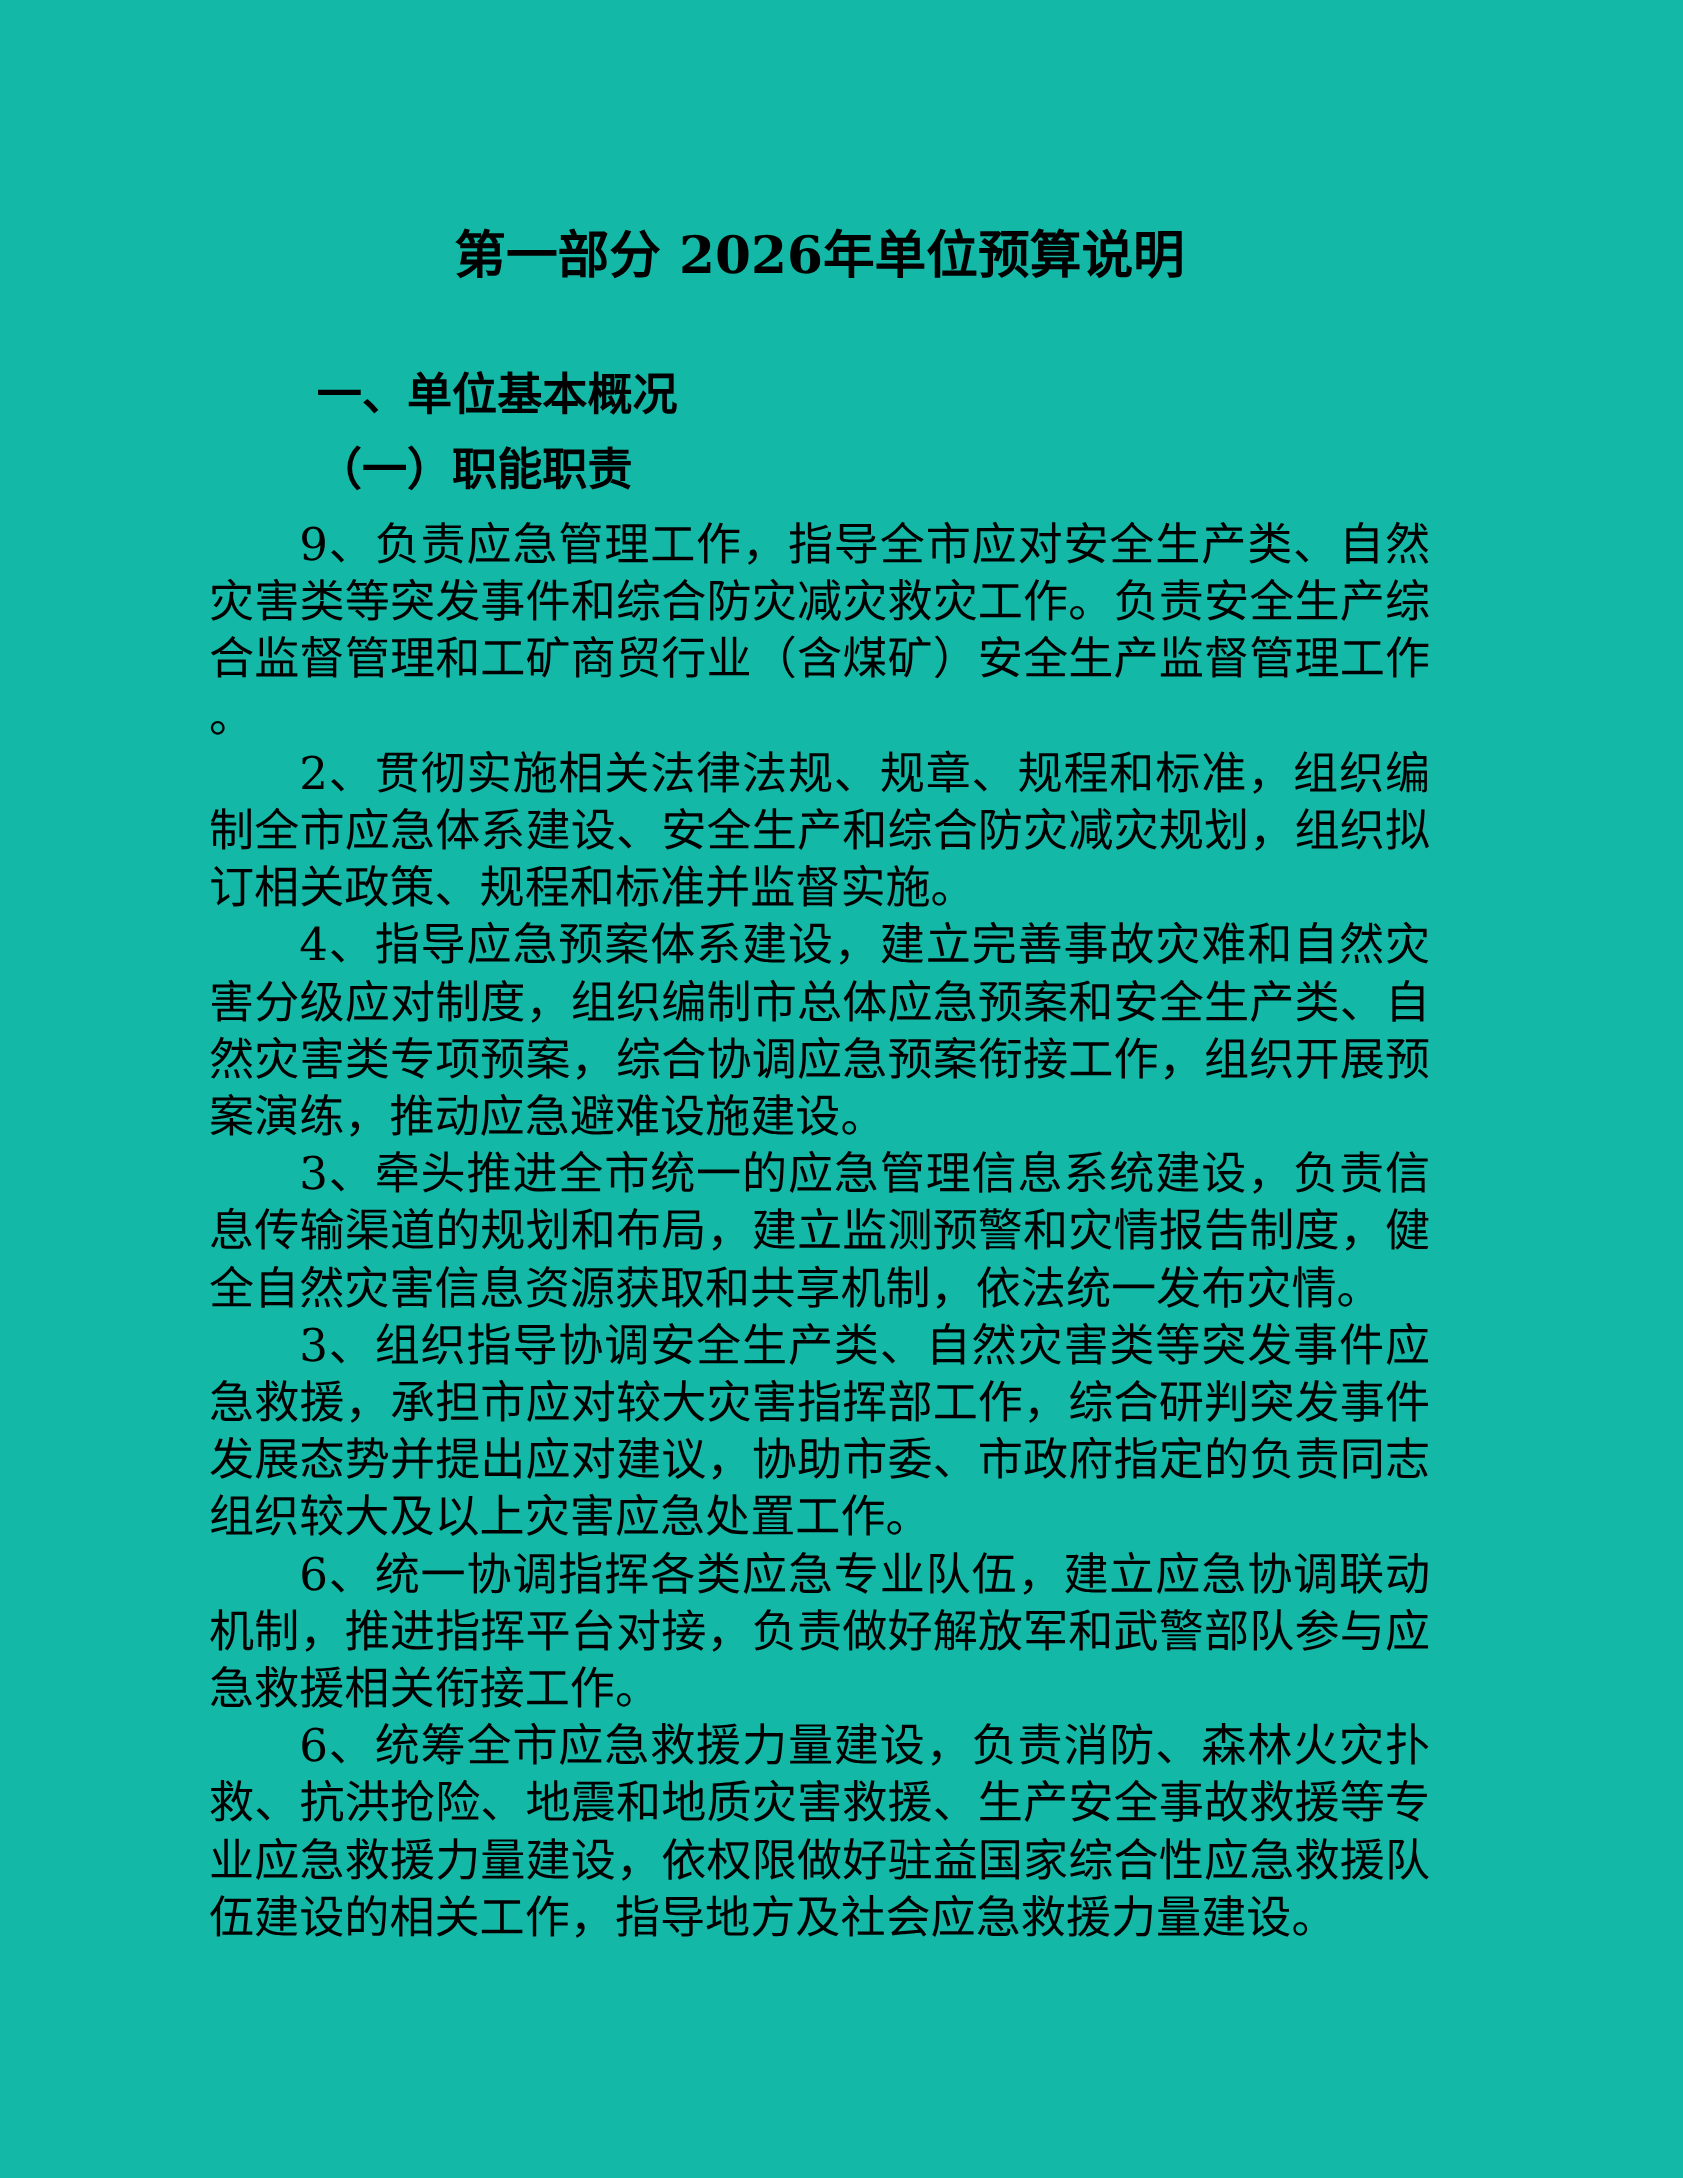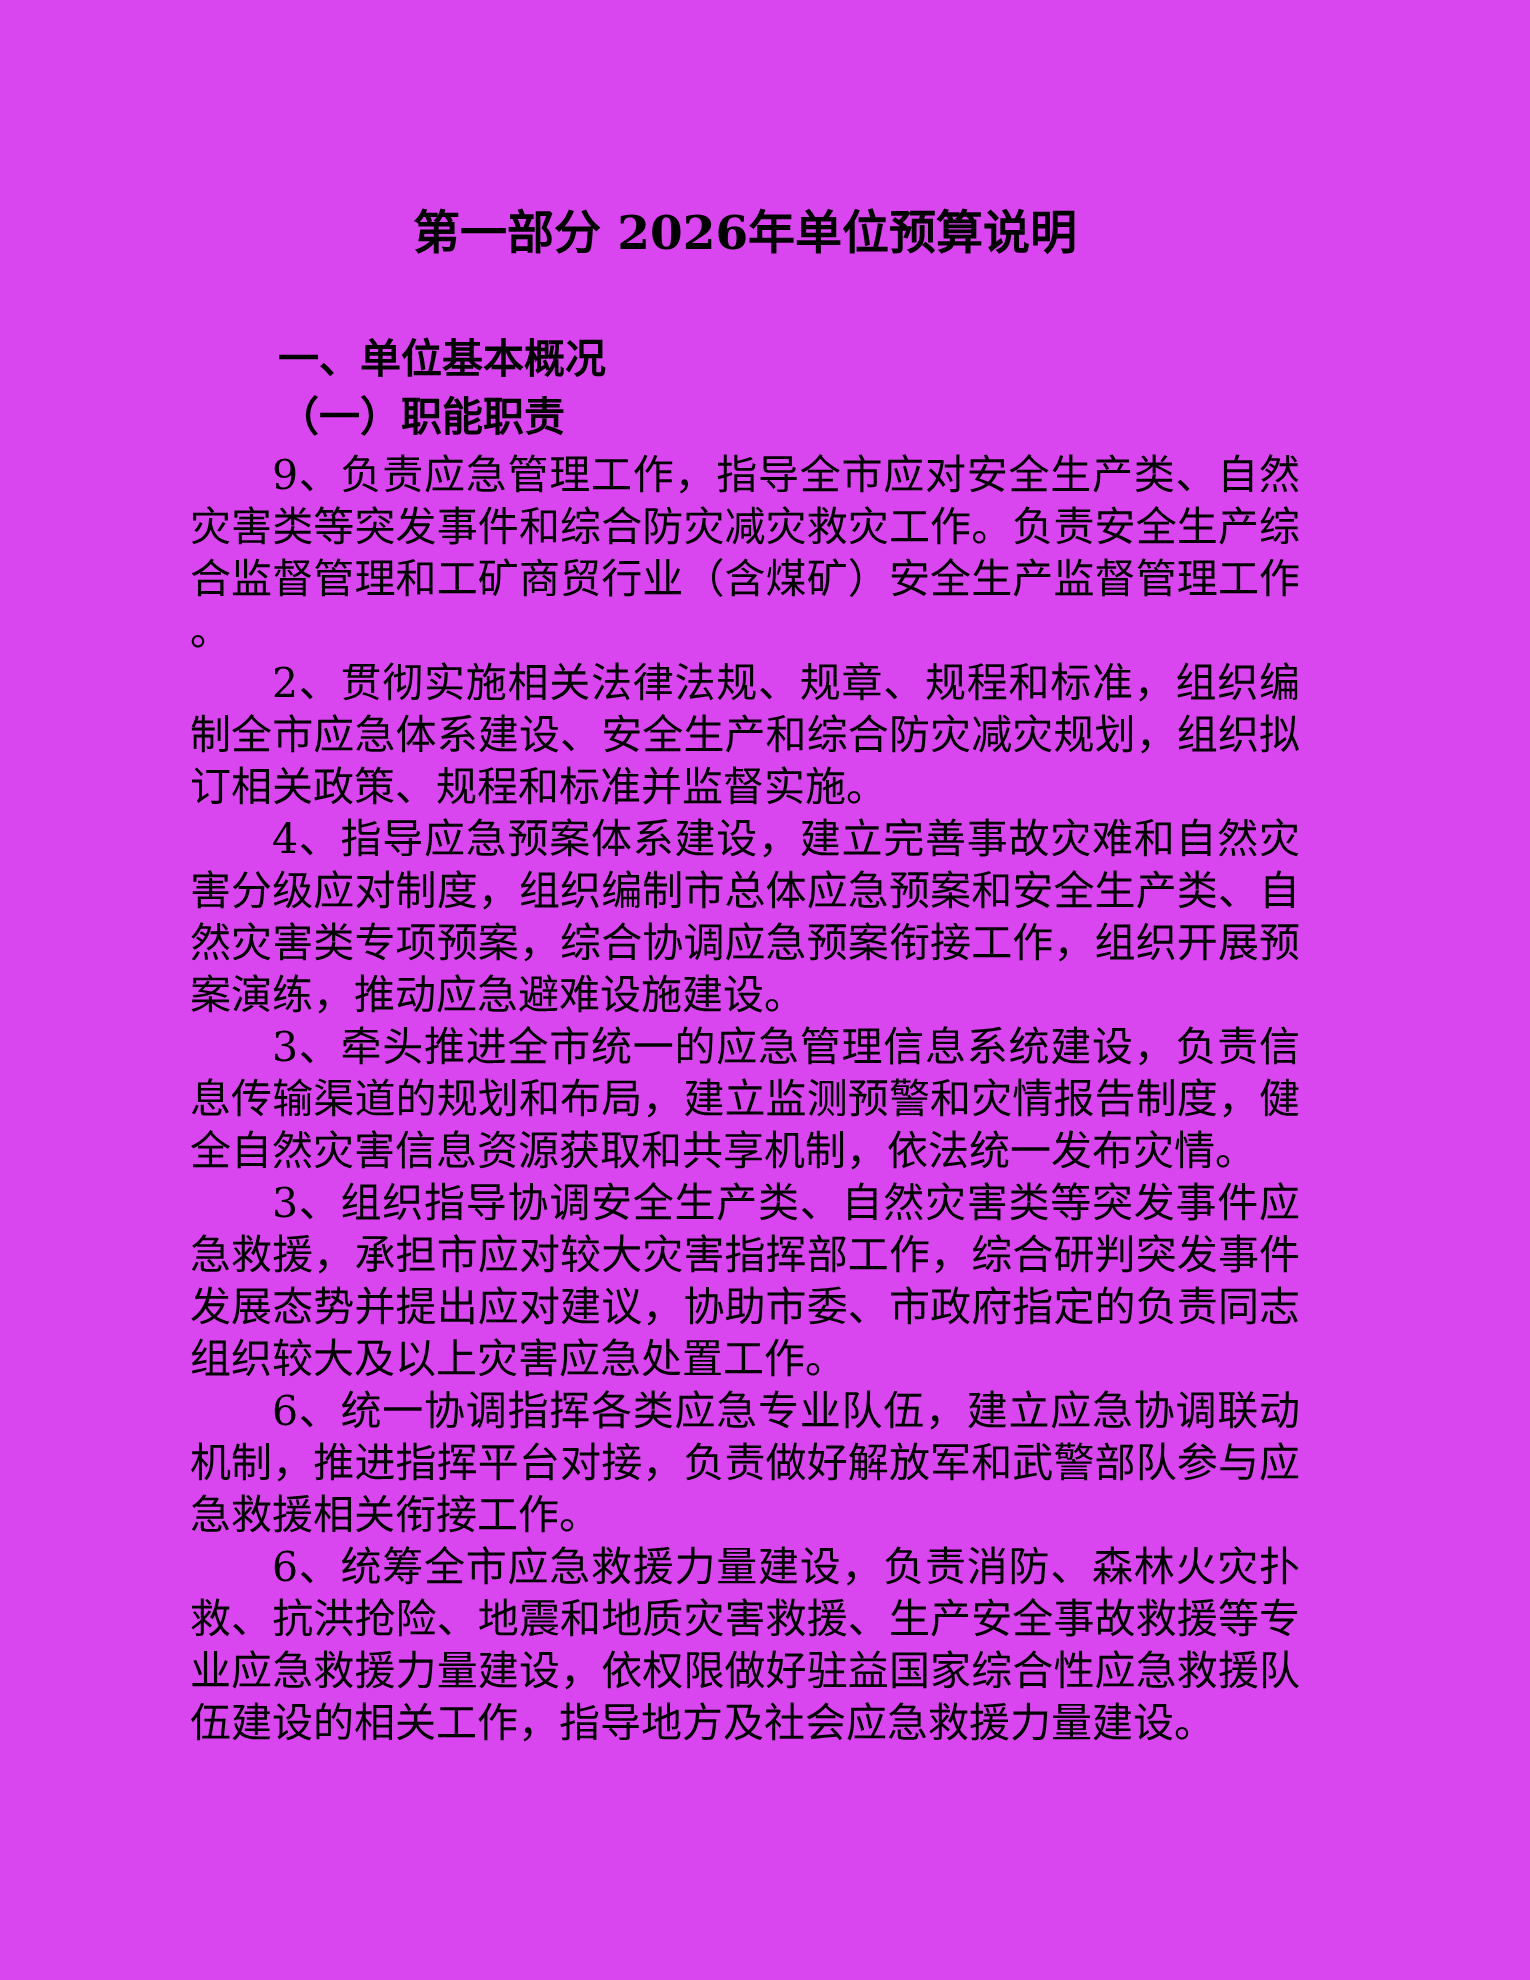--- a/index.html
+++ b/index.html
@@ -5,36 +5,36 @@
   html, body {
     margin: 0;
     padding: 0;
     background: #ffffff;
   }
   .page {
     position: relative;
     width: 1530px;
     height: 1980px;
     box-sizing: border-box;
-    background: #d946ef;
+    background: #14b8a6;
     padding: 205px 230px 0 190px;
     color: #000000;
     font-family: "DejaVu Serif", "Liberation Serif", serif;
     overflow: hidden;
   }
   .doc-title {
     margin: 0 0 72px 0;
     font-size: 47px;
     line-height: 56px;
     font-weight: bold;
     text-align: center;
     white-space: nowrap;
   }
   .doc-heading {
-    margin: 6px;
+    margin: 16px;
     font-size: 41px;
     line-height: 52px;
     font-weight: bold;
     text-indent: 2em;
   }
   .doc-para {
     margin: 0;
     font-size: 41px;
     line-height: 52px;
     text-indent: 2em;

